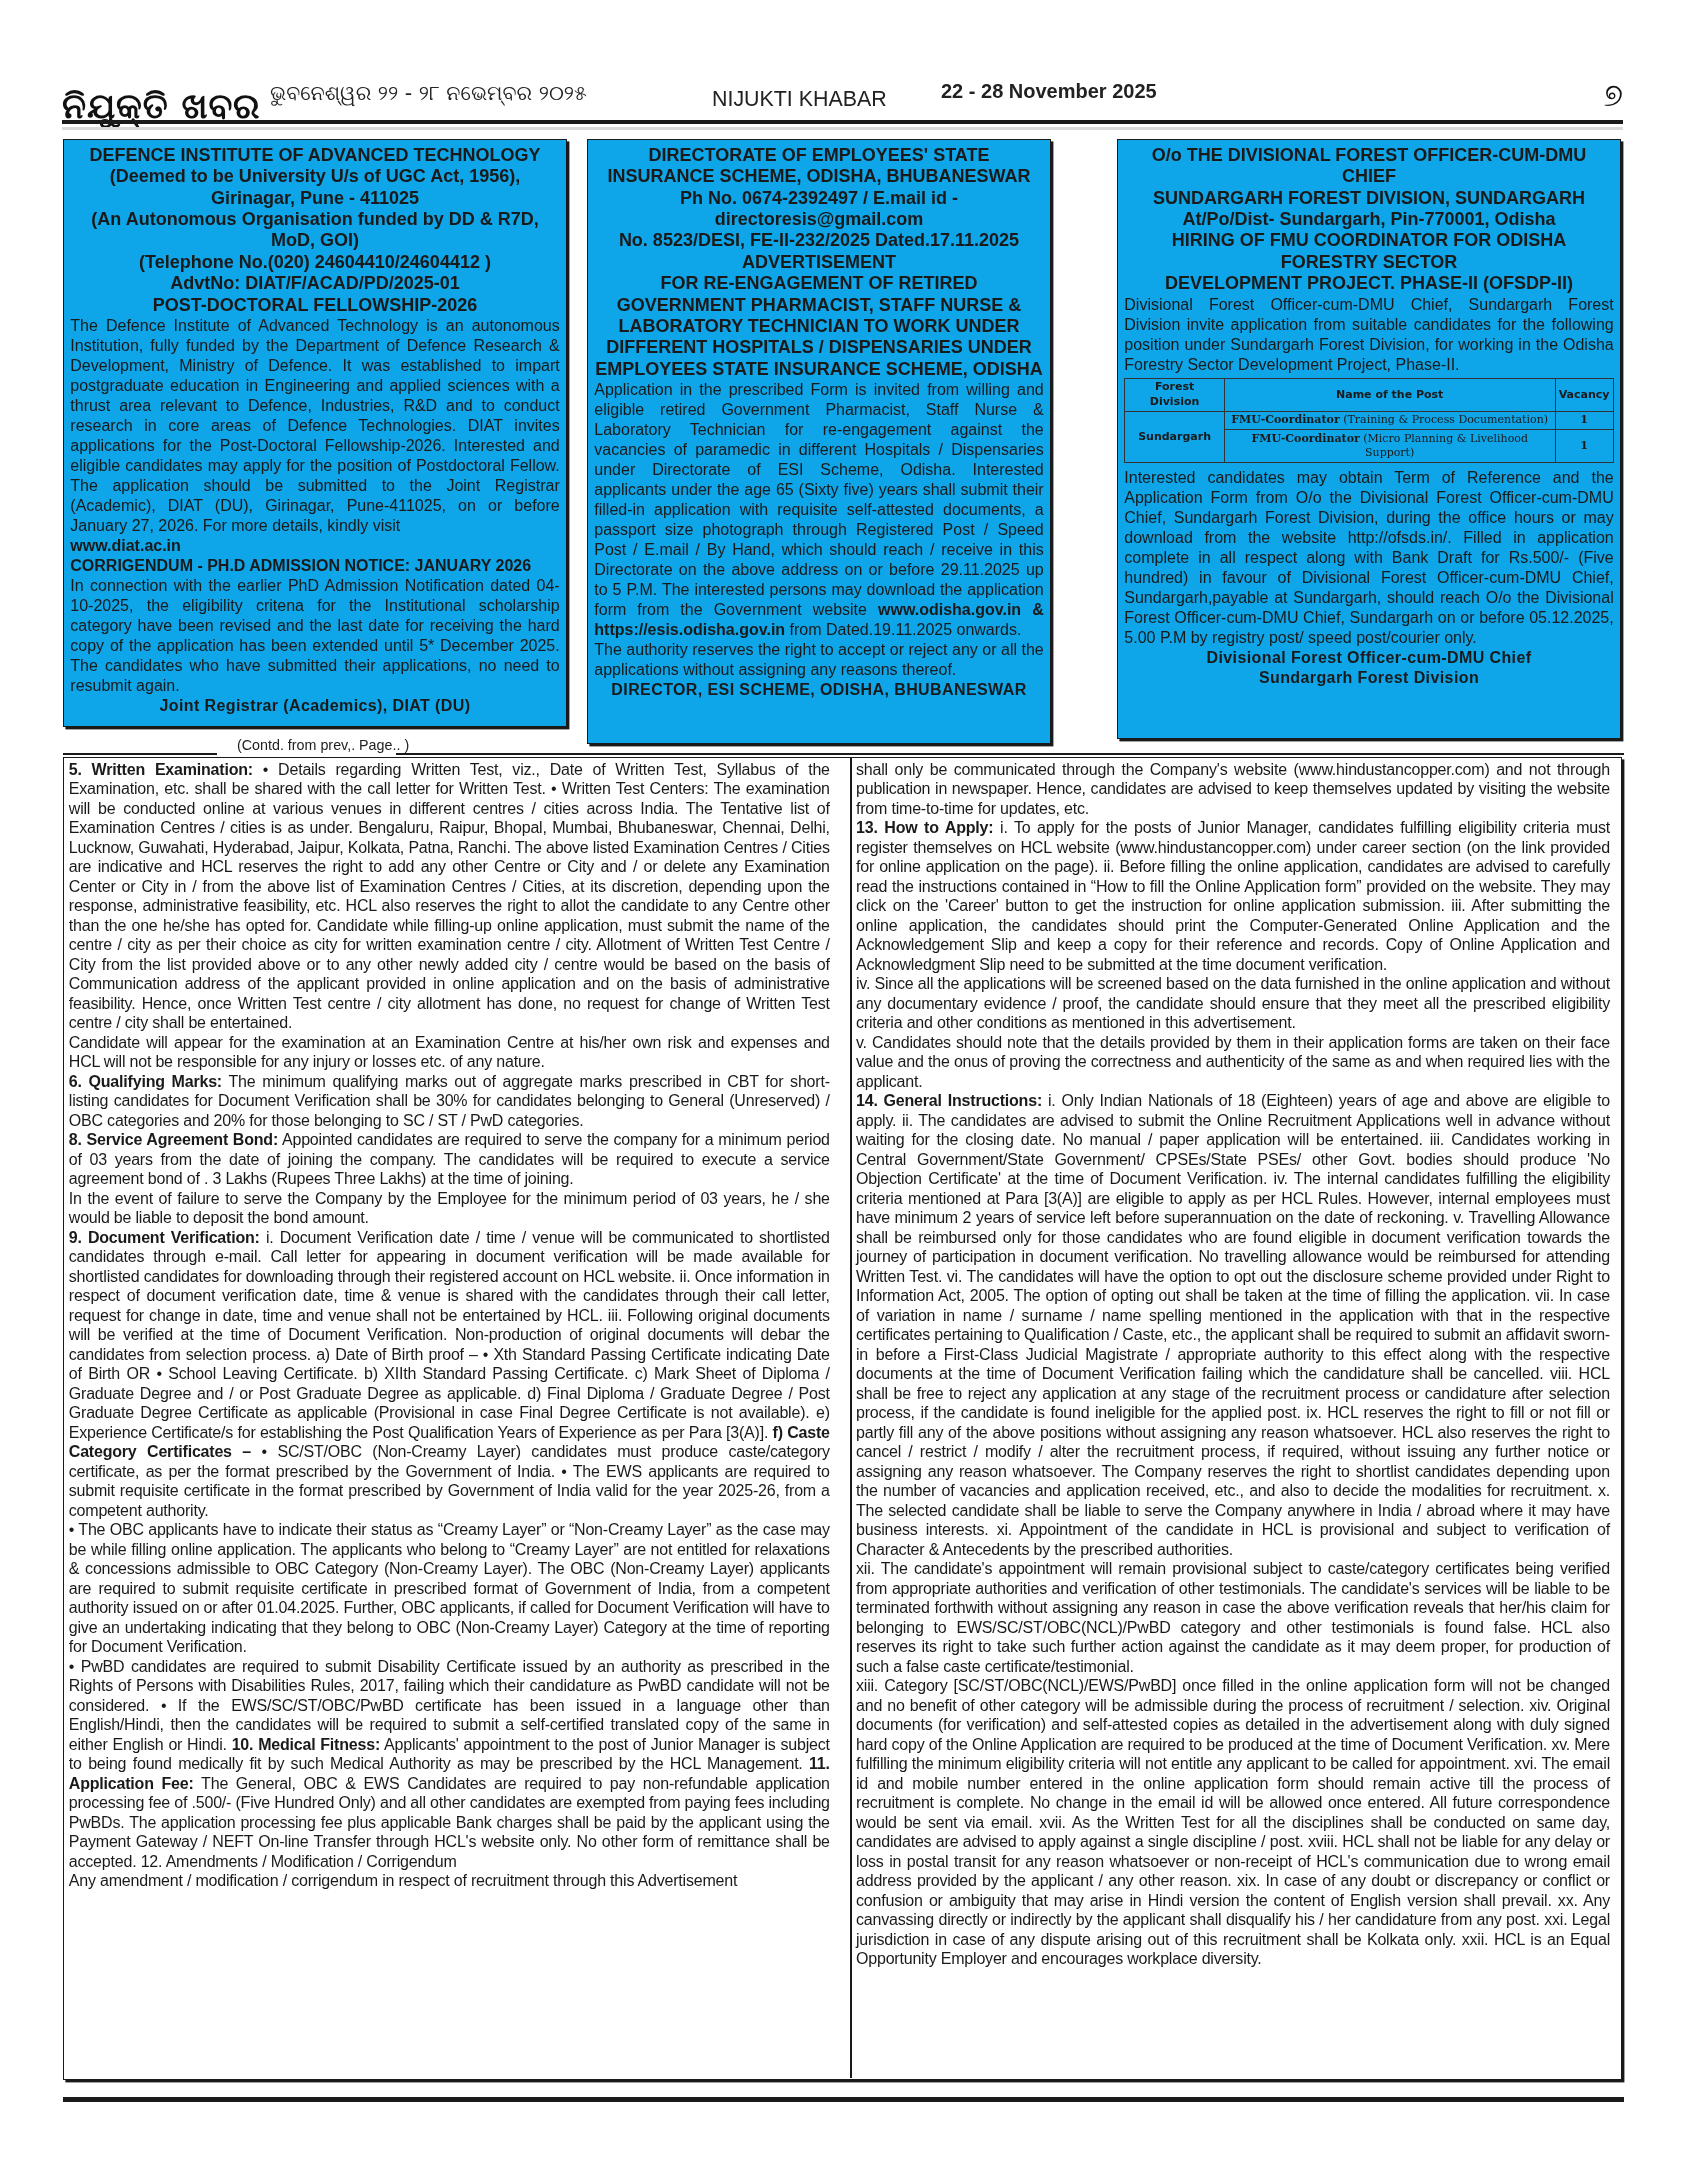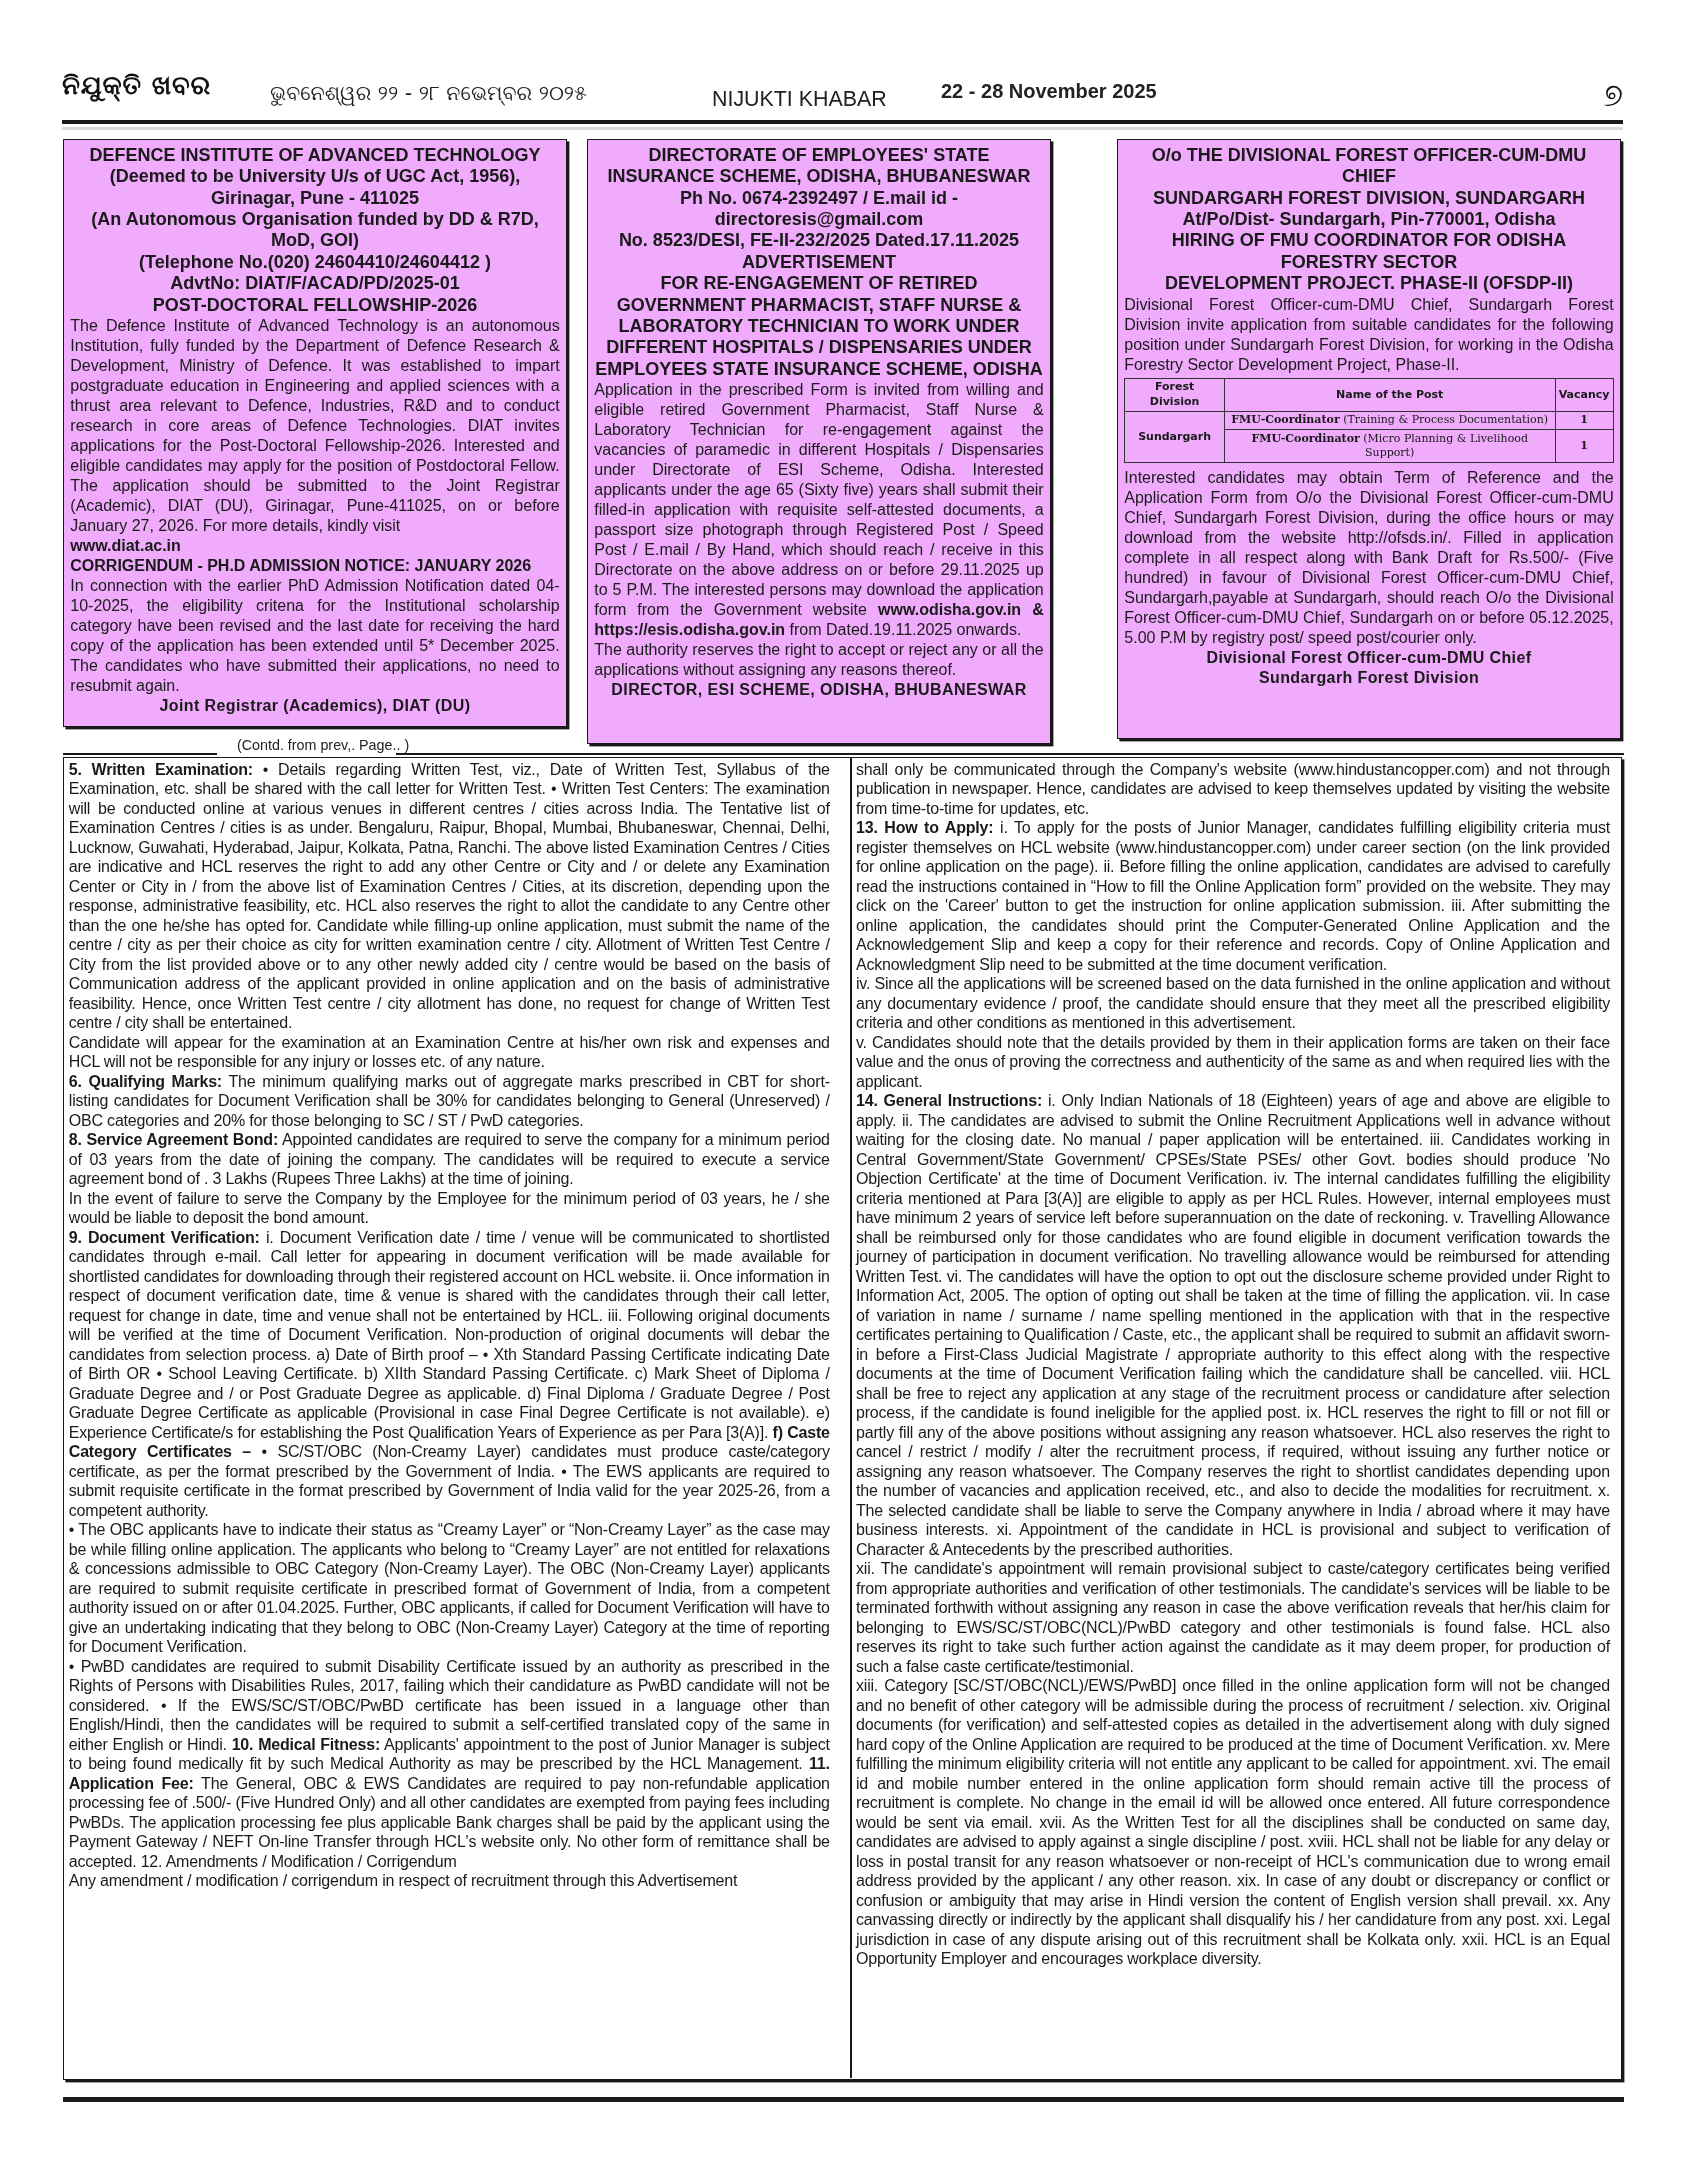--- a/index.html
+++ b/index.html
@@ -1,27 +1,27 @@
 <!DOCTYPE html>
 <html style="font-size:12.7px"><head>
 <meta charset="utf-8">
 <style>
   html, body { margin:0; padding:0; background:#ffffff; }
   body { width:1683px; height:2183px; position:relative; overflow:hidden; color:#1a1a1a;
          font-family:"Liberation Sans", sans-serif; }
   .masthead { position:absolute; left:62px; top:70px; width:1561px; height:55px; }
-  .logo { position:absolute; left:0; top:0; font-family:"DejaVu Sans", sans-serif; font-weight:bold; font-size:26px; letter-spacing:0.8px; color:#111; }
+  .logo { position:absolute; left:0; top:16px; font-family:"DejaVu Sans", sans-serif; font-weight:bold; font-size:35px; letter-spacing:0.8px; color:#111; }
   .odia-date { position:absolute; left:208px; top:11px; font-family:"DejaVu Sans", sans-serif; font-size:20.6px; color:#222; }
   .en-name { position:absolute; left:650px; top:11px; font-size:21.4px; color:#222;margin-top:6px; }
   .en-date { position:absolute; left:879px; top:9.5px; font-size:20px; font-weight:bold; color:#222; }
   .pgno { position:absolute; right:0; top:6.3px; font-family:"DejaVu Sans", sans-serif; font-size:32px; color:#111; }
   .rule-top { position:absolute; left:62px; top:120px; width:1561px; height:4px; background:#1a1a1a; }
   .rule-top2 { position:absolute; left:62px; top:127px; width:1561px; height:3.2px; background:#d9d9d9; }
 
-  .ad { position:absolute; border:1.6px solid #1a1a1a; box-shadow:2.4px 2.4px 0 #1a1a1a; background:#f0abfc; padding:4.8px 6.3px; box-sizing:border-box; }
+  .ad { position:absolute; border:1.6px solid #1a1a1a; box-shadow:2.4px 2.4px 0 #1a1a1a; background:#0ea5e9; padding:4.8px 6.3px; box-sizing:border-box; }
   .ad .h { text-align:center; font-weight:bold; font-size:18px; line-height:21.4px; }
   .ad .p { text-align:justify; font-size:16px; line-height:20px; }
   .ad .sig { text-align:center; font-weight:bold; font-size:16px; line-height:20px; letter-spacing:0.4px; }
   .b { font-weight:bold; }
 
   #ad1 { left:63px; top:139px; width:504px; height:588px; }
   #ad2 { left:587px; top:139px; width:464px; height:605px; }
   #ad3 { left:1117px; top:139px; width:504px; height:600px; }
 
   .ftable { border-collapse:collapse; width:100%; margin:3.2px 0 4.8px; font-family:"DejaVu Serif", serif; font-size:11px; }

